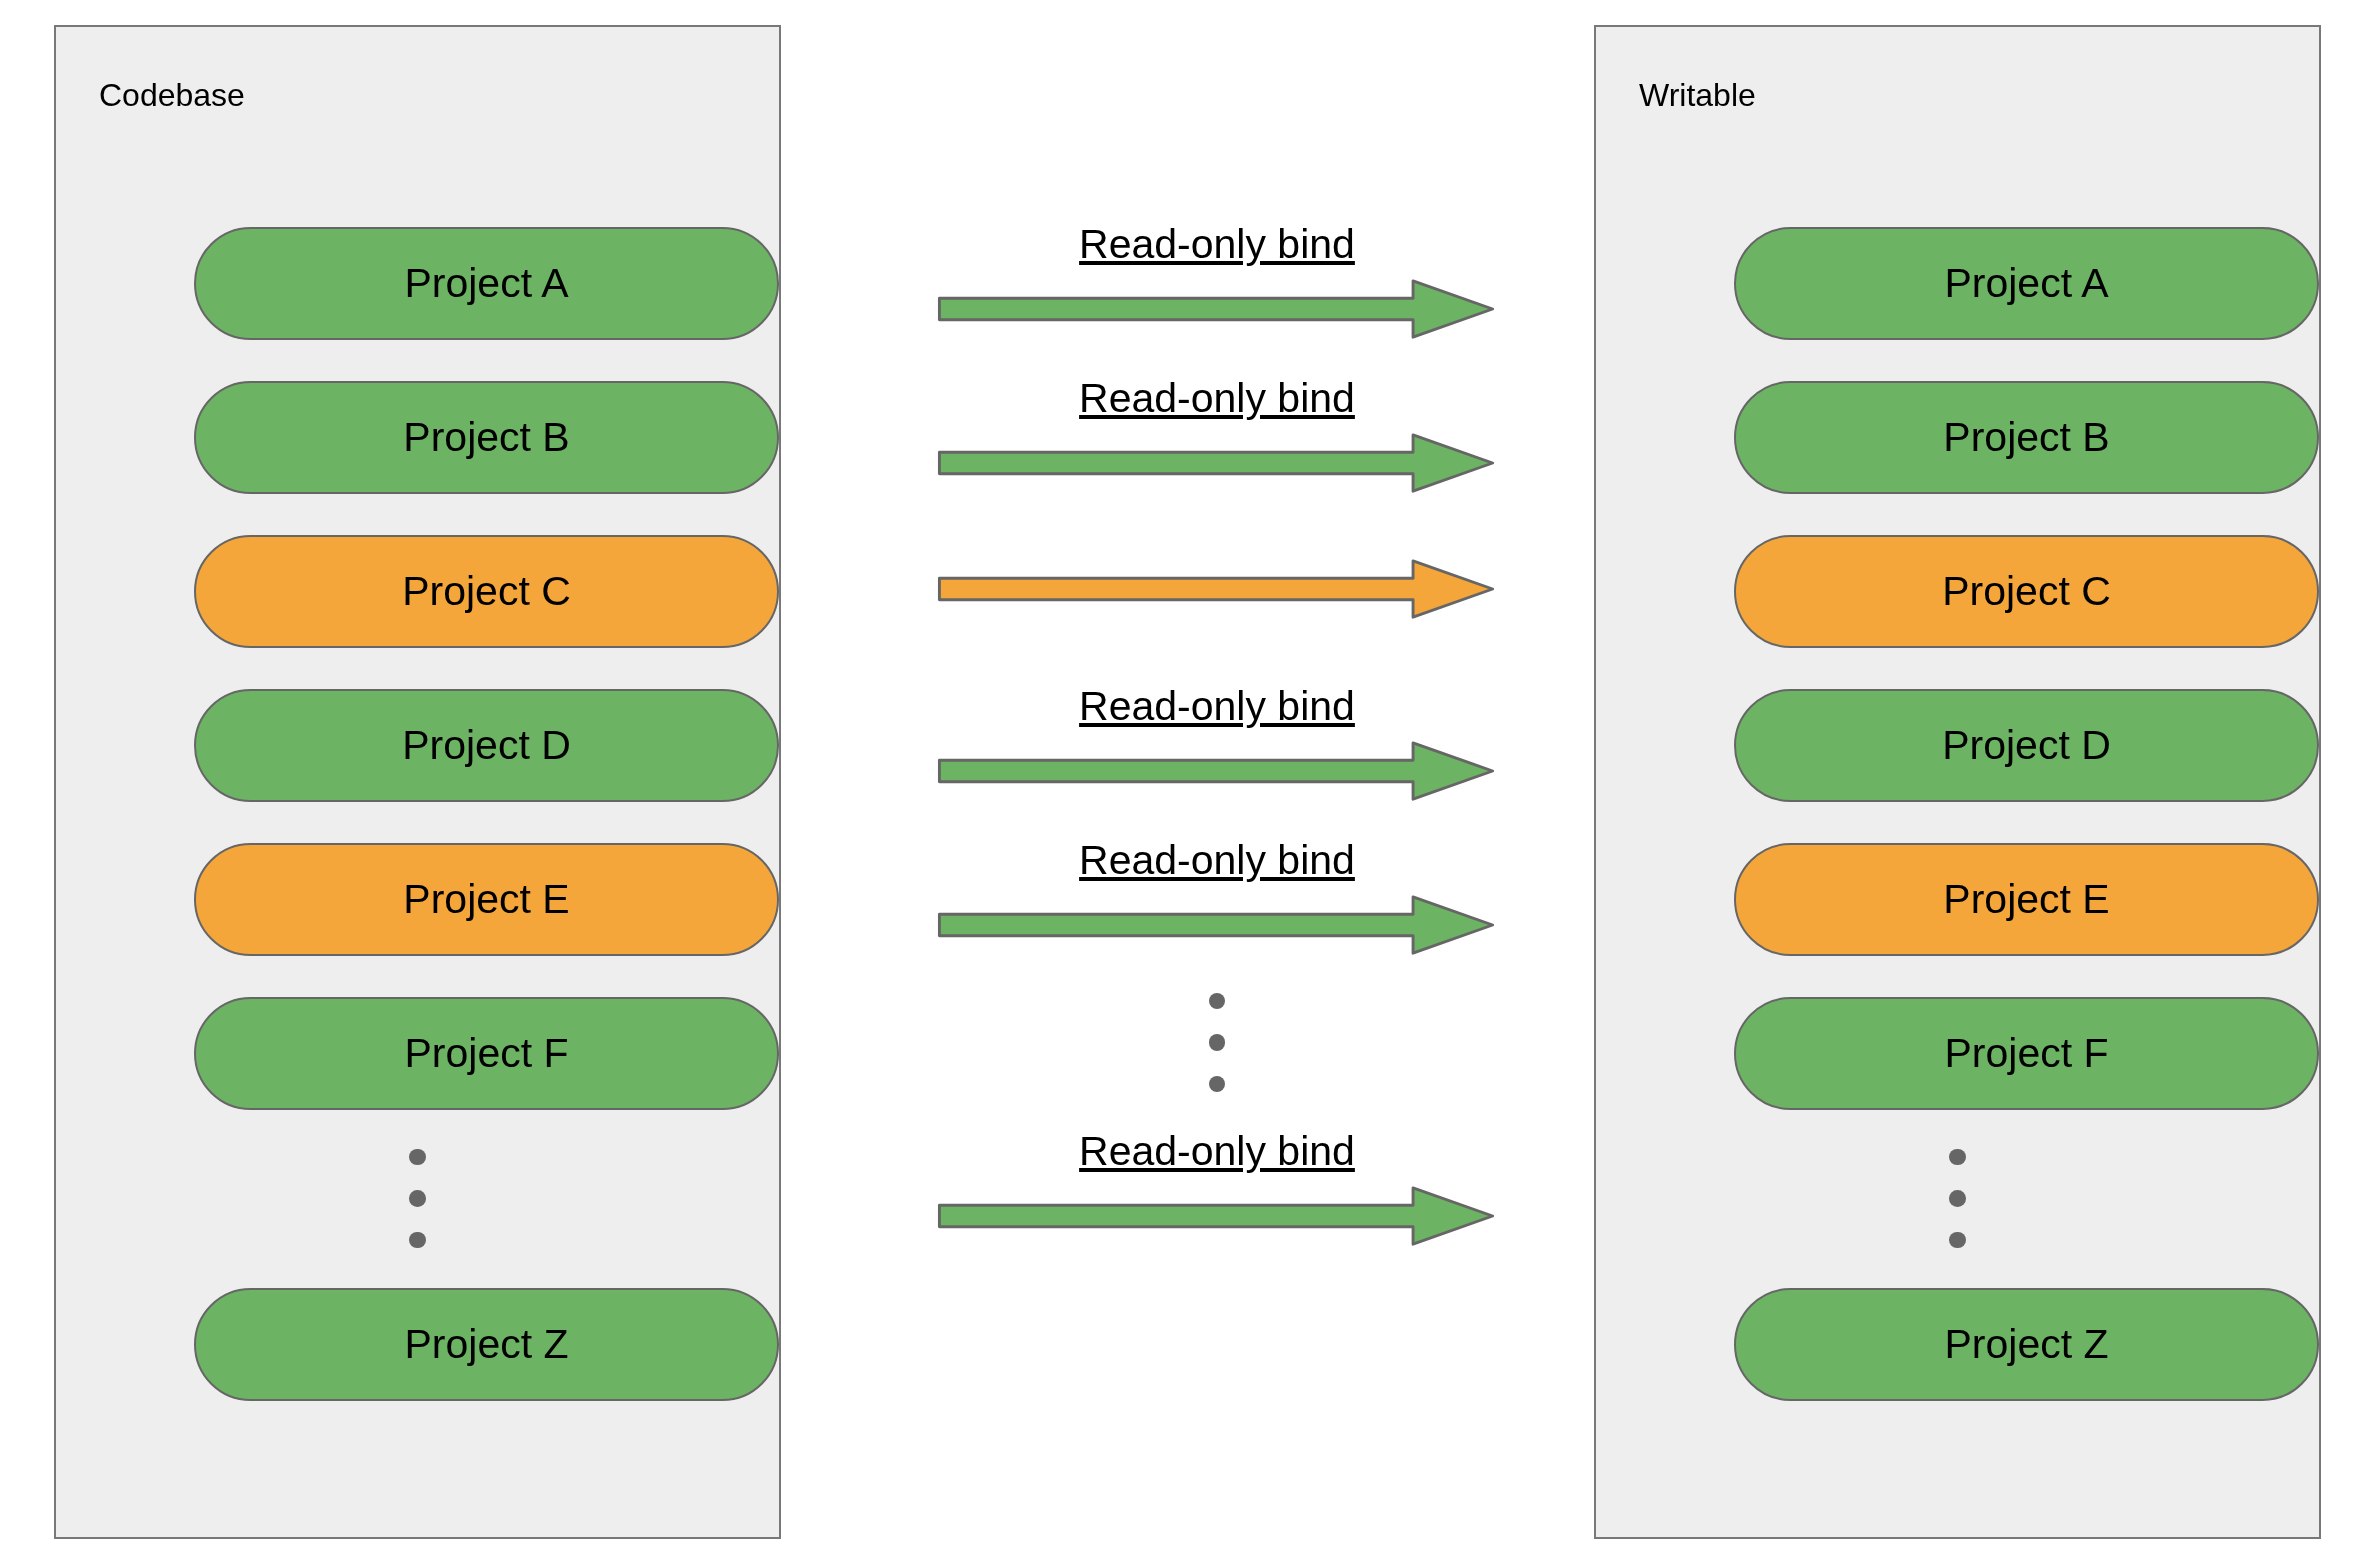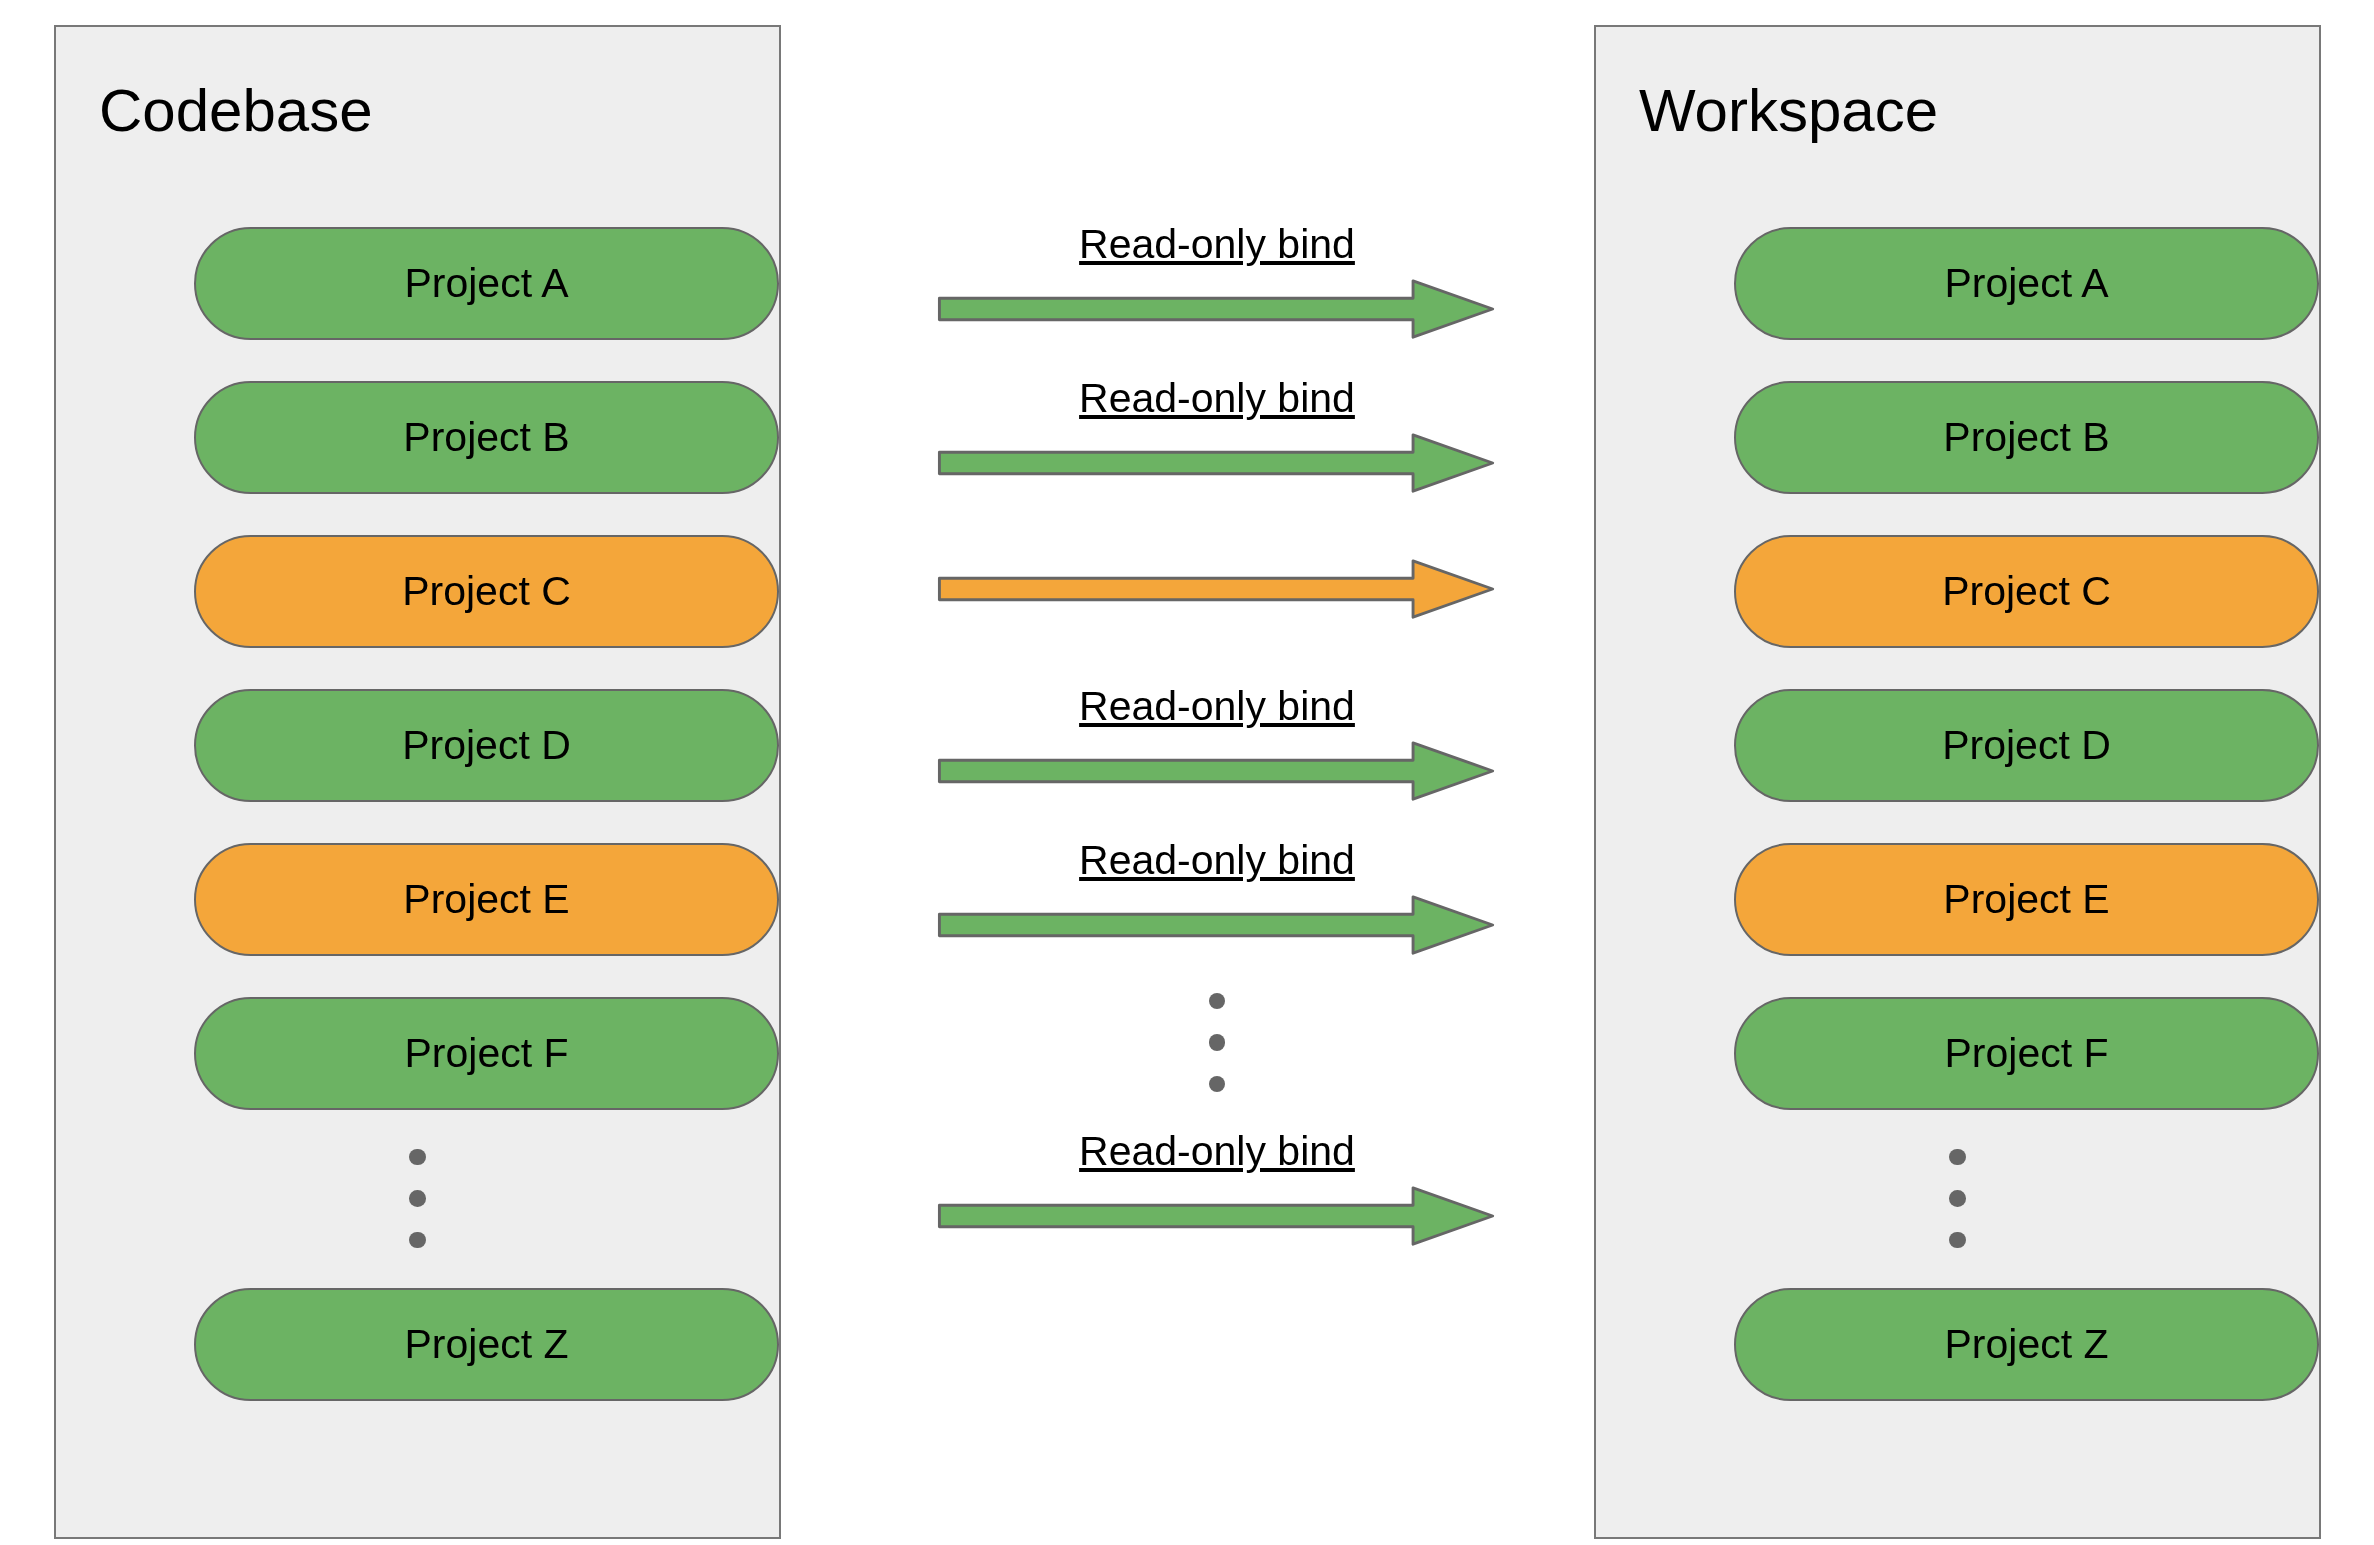--- a/index.html
+++ b/index.html
@@ -24,21 +24,21 @@
     height: 1514px;
     box-sizing: border-box;
     background: #eeeeee;
     border: 2.9px solid #787878;
     flex: 0 0 auto;
   }
   .panel-title {
     height: 179px;
     box-sizing: border-box;
     padding: 51px 0 0 43px;
-    font-size: 60px;
+    font-size: 32px;
     line-height: 1.1;
     color: #000000;
   }
   .middle {
     flex: 1 1 auto;
     display: flex;
     flex-direction: column;
     box-sizing: border-box;
     padding: 179px 0 0 59px;
     text-decoration: underline;
@@ -178,21 +178,21 @@
         <div class="arrow-label">Read-only bind</div>
         <div class="arrow-svg-wrap">
           <svg width="566" height="66" viewBox="0 0 580 68">
             <polygon points="4,23 492,23 492,5 574,34 492,63 492,45 4,45" fill="#6CB363" stroke="#666666" stroke-width="3" stroke-linejoin="round"></polygon>
           </svg>
         </div>
       </div>
     </div>
 
   <div class="panel">
-    <div class="panel-title">Workspace</div>
+    <div class="panel-title">Writable</div>
     <div id="right-rows">
         <div class="row">
           <div class="pill" style="background: rgb(108, 179, 99);">Project A</div>
         </div>
         <div class="row">
           <div class="pill" style="background: rgb(108, 179, 99);">Project B</div>
         </div>
         <div class="row">
           <div class="pill" style="background: rgb(244, 166, 58);">Project C</div>
         </div>

